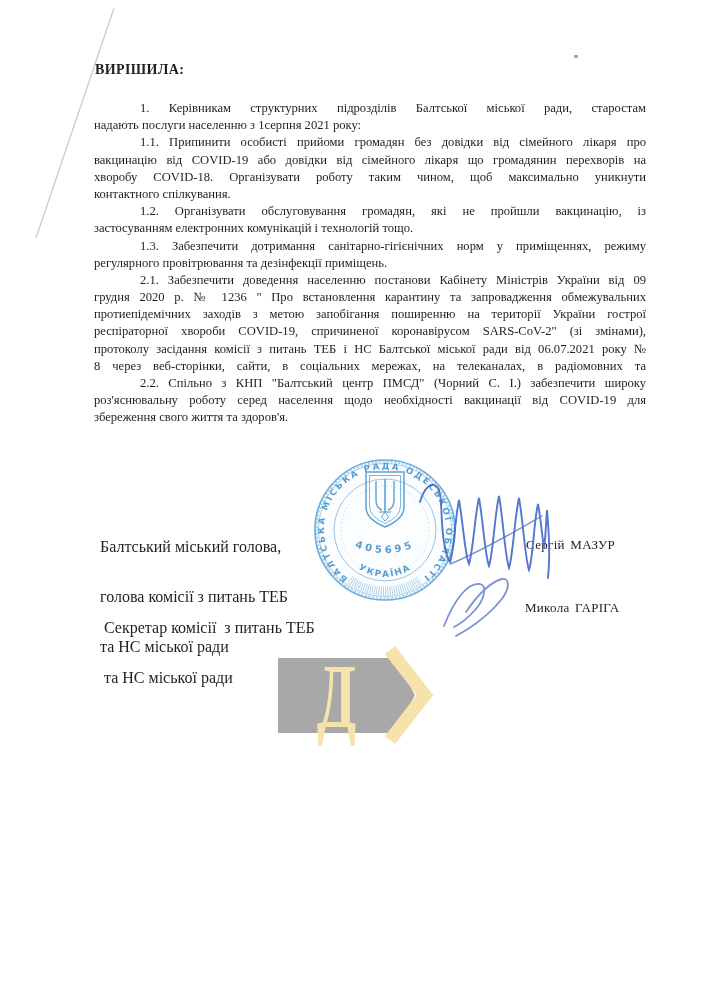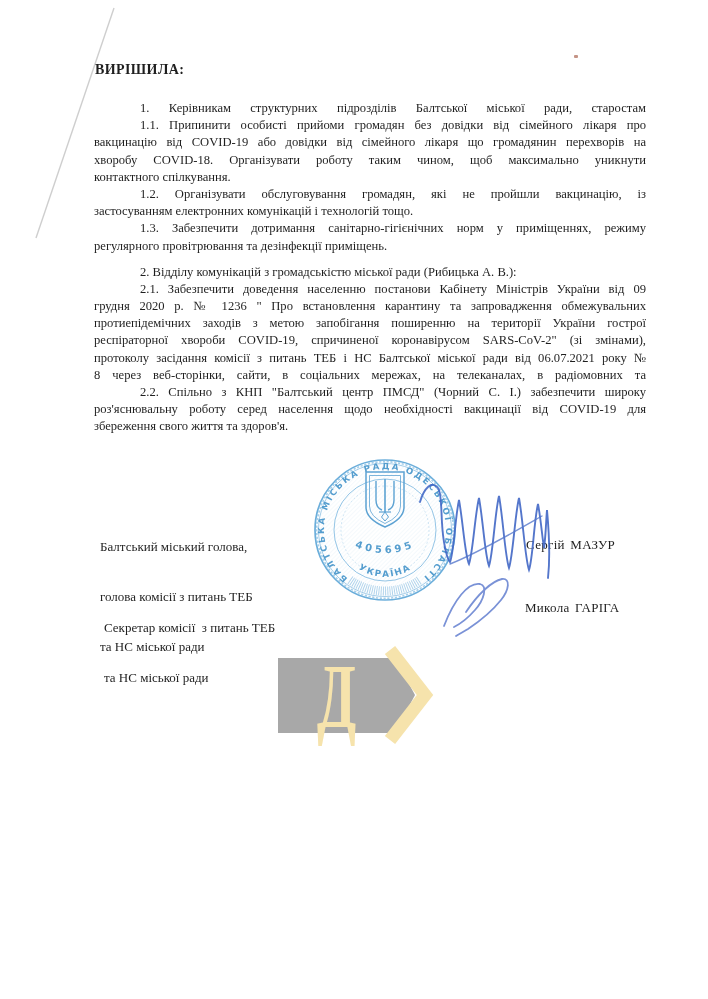--- a/index.html
+++ b/index.html
@@ -34,21 +34,21 @@
     text-align: justify;
     text-align-last: justify;
     white-space: normal;
     overflow: hidden;
   }
   .doc-body .line.first { text-indent: 46px; }
   .doc-body .line.last  { text-align-last: left; }
   .para.gap { margin-top: 9px; }
   .sig-title {
     position: absolute;
-    font-size: 13px;
+    font-size: 16px;
     line-height: 16.6px;
     white-space: pre-wrap;
   }
   .sig-title.mayor     { left: 100px; top: 506px; }
   .sig-title.secretary { left: 104px; top: 587px; }
   .sig-name {
     position: absolute;
     font-size: 13px;
     letter-spacing: 0.3px;
     word-spacing: 2px;
@@ -73,37 +73,35 @@
   <svg class="abs" style="left:0;top:0" width="708" height="999" viewBox="0 0 708 999">
     <path d="M 114 8 Q 76 120 36 238" fill="none" stroke="#c9c9c9" stroke-width="1.4" opacity="0.9"></path>
   </svg>
   <div class="speck"></div>
 
   <div class="heading">ВИРІШИЛА:</div>
 
   <div class="doc-body">
       <div class="para">
         <div class="line first">1. Керівникам структурних підрозділів  Балтської міської ради, старостам</div>
+        <div class="line last">надають послуги населенню з 1серпня 2021 року:</div>
       </div>
       <div class="para">
         <div class="line first">1.1. Припинити особисті прийоми громадян без довідки від сімейного лікаря про</div>
         <div class="line">вакцинацію від COVID-19 або довідки від сімейного лікаря що громадянин перехворів на</div>
         <div class="line">хворобу COVID-18. Організувати роботу таким чином, щоб максимально уникнути</div>
         <div class="line last">контактного спілкування.</div>
       </div>
       <div class="para">
         <div class="line first">1.2. Організувати обслуговування громадян, які не пройшли вакцинацію, із</div>
         <div class="line last">застосуванням електронних комунікацій і технологій тощо.</div>
       </div>
       <div class="para">
         <div class="line first">1.3. Забезпечити дотримання санітарно-гігієнічних норм у приміщеннях, режиму</div>
         <div class="line last">регулярного провітрювання та дезінфекції приміщень.</div>
-      </div>
-      <div class="para gap">
-        <div class="line first last">2. Відділу комунікацій з громадськістю міської ради (Рибицька А. В.):</div>
       </div>
       <div class="para">
         <div class="line first">2.1. Забезпечити доведення населенню постанови Кабінету Міністрів України від 09</div>
         <div class="line">грудня 2020 р. № 1236 " Про встановлення карантину та запровадження обмежувальних</div>
         <div class="line">протиепідемічних заходів з метою запобігання поширенню на території України гострої</div>
         <div class="line">респіраторної хвороби COVID-19, спричиненої коронавірусом SARS-CoV-2" (зі змінами),</div>
         <div class="line">протоколу засідання комісії з питань ТЕБ і НС Балтської міської ради від 06.07.2021 року №</div>
         <div class="line">8 через веб-сторінки, сайти, в соціальних мережах, на телеканалах, в радіомовних та</div>
       </div>
       <div class="para">

